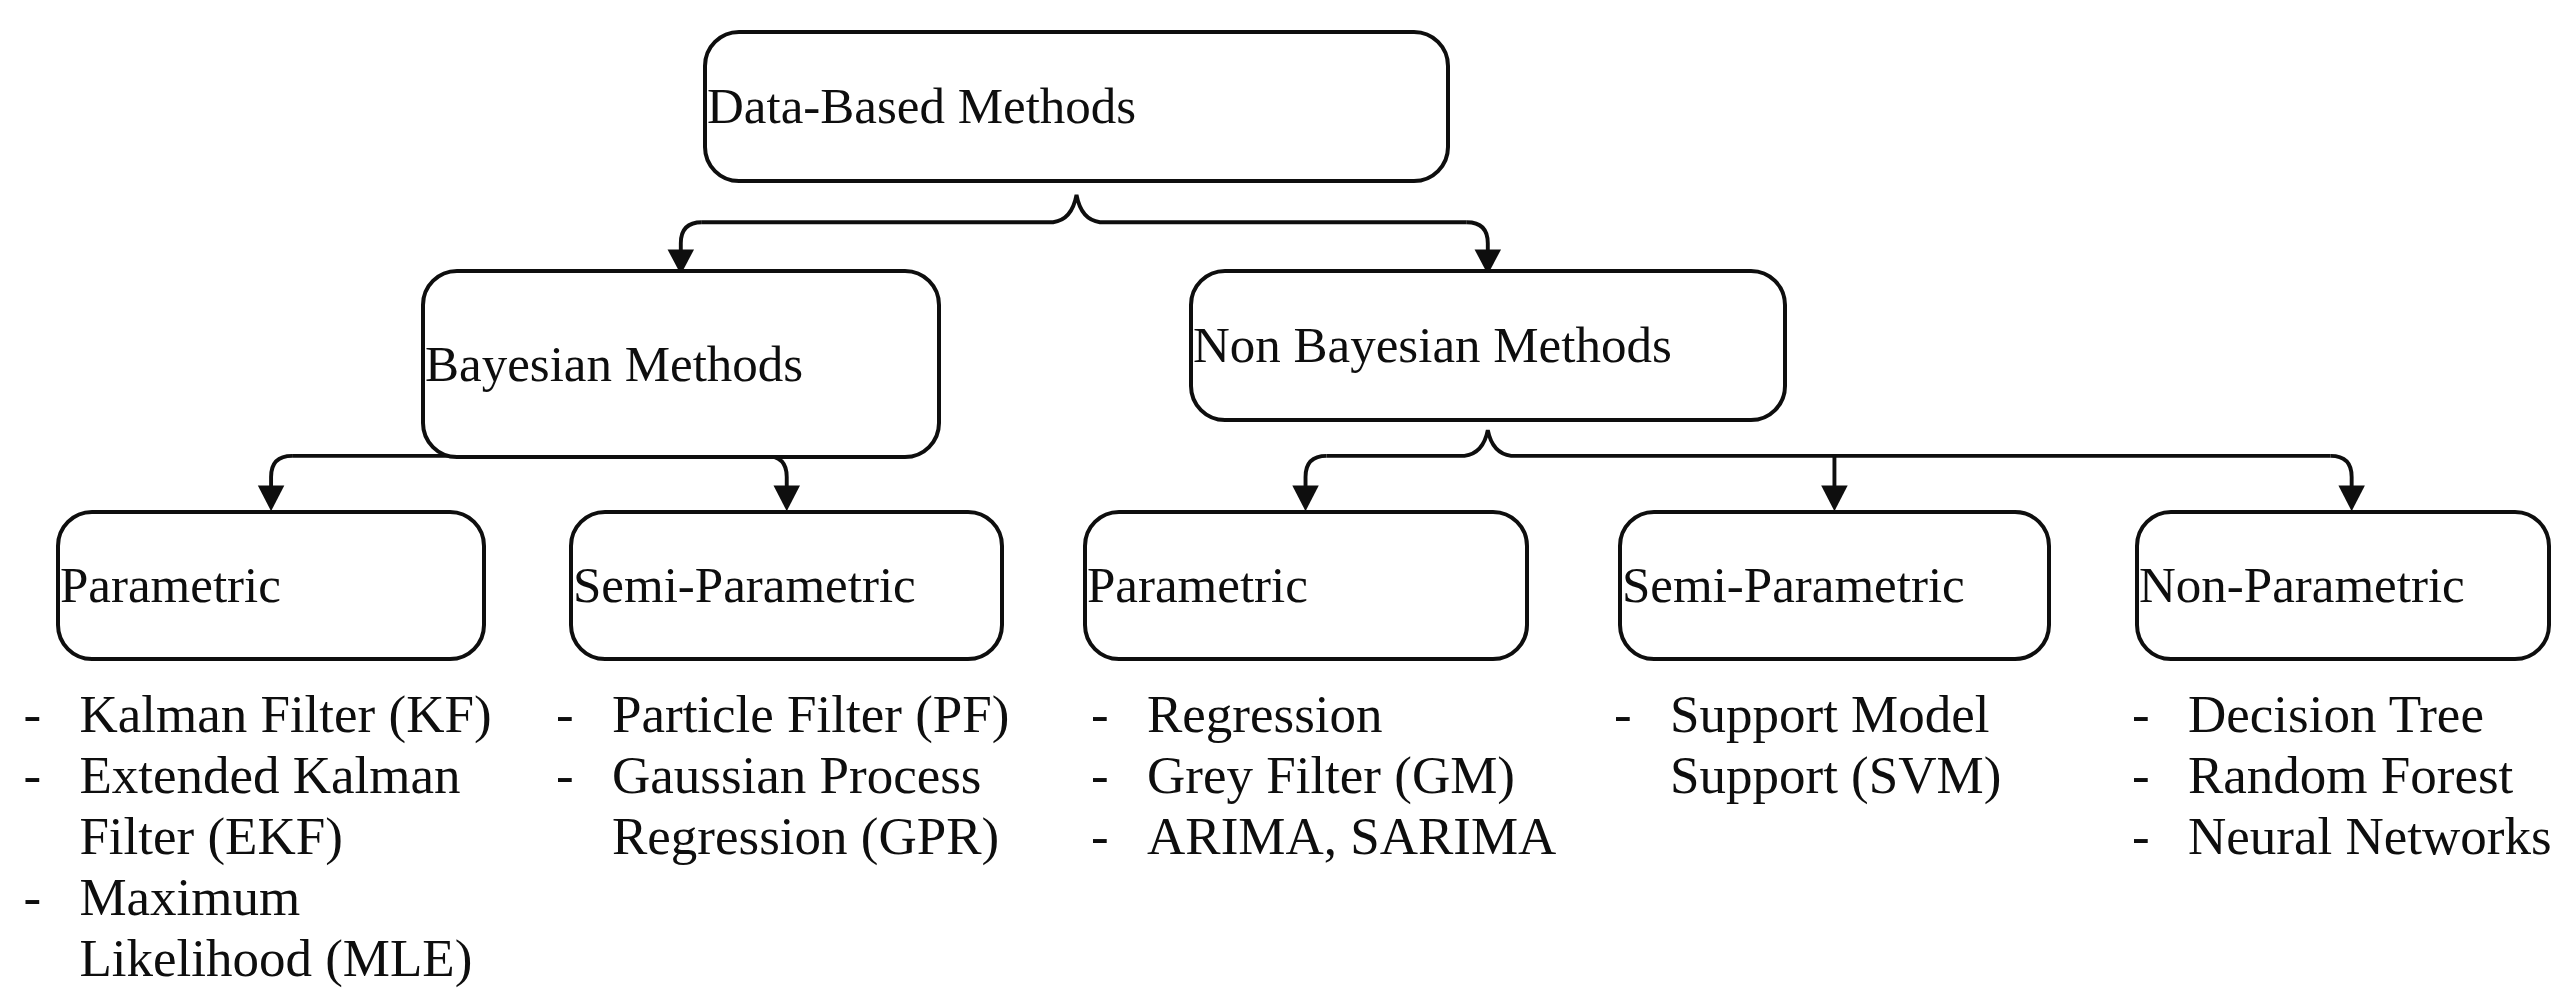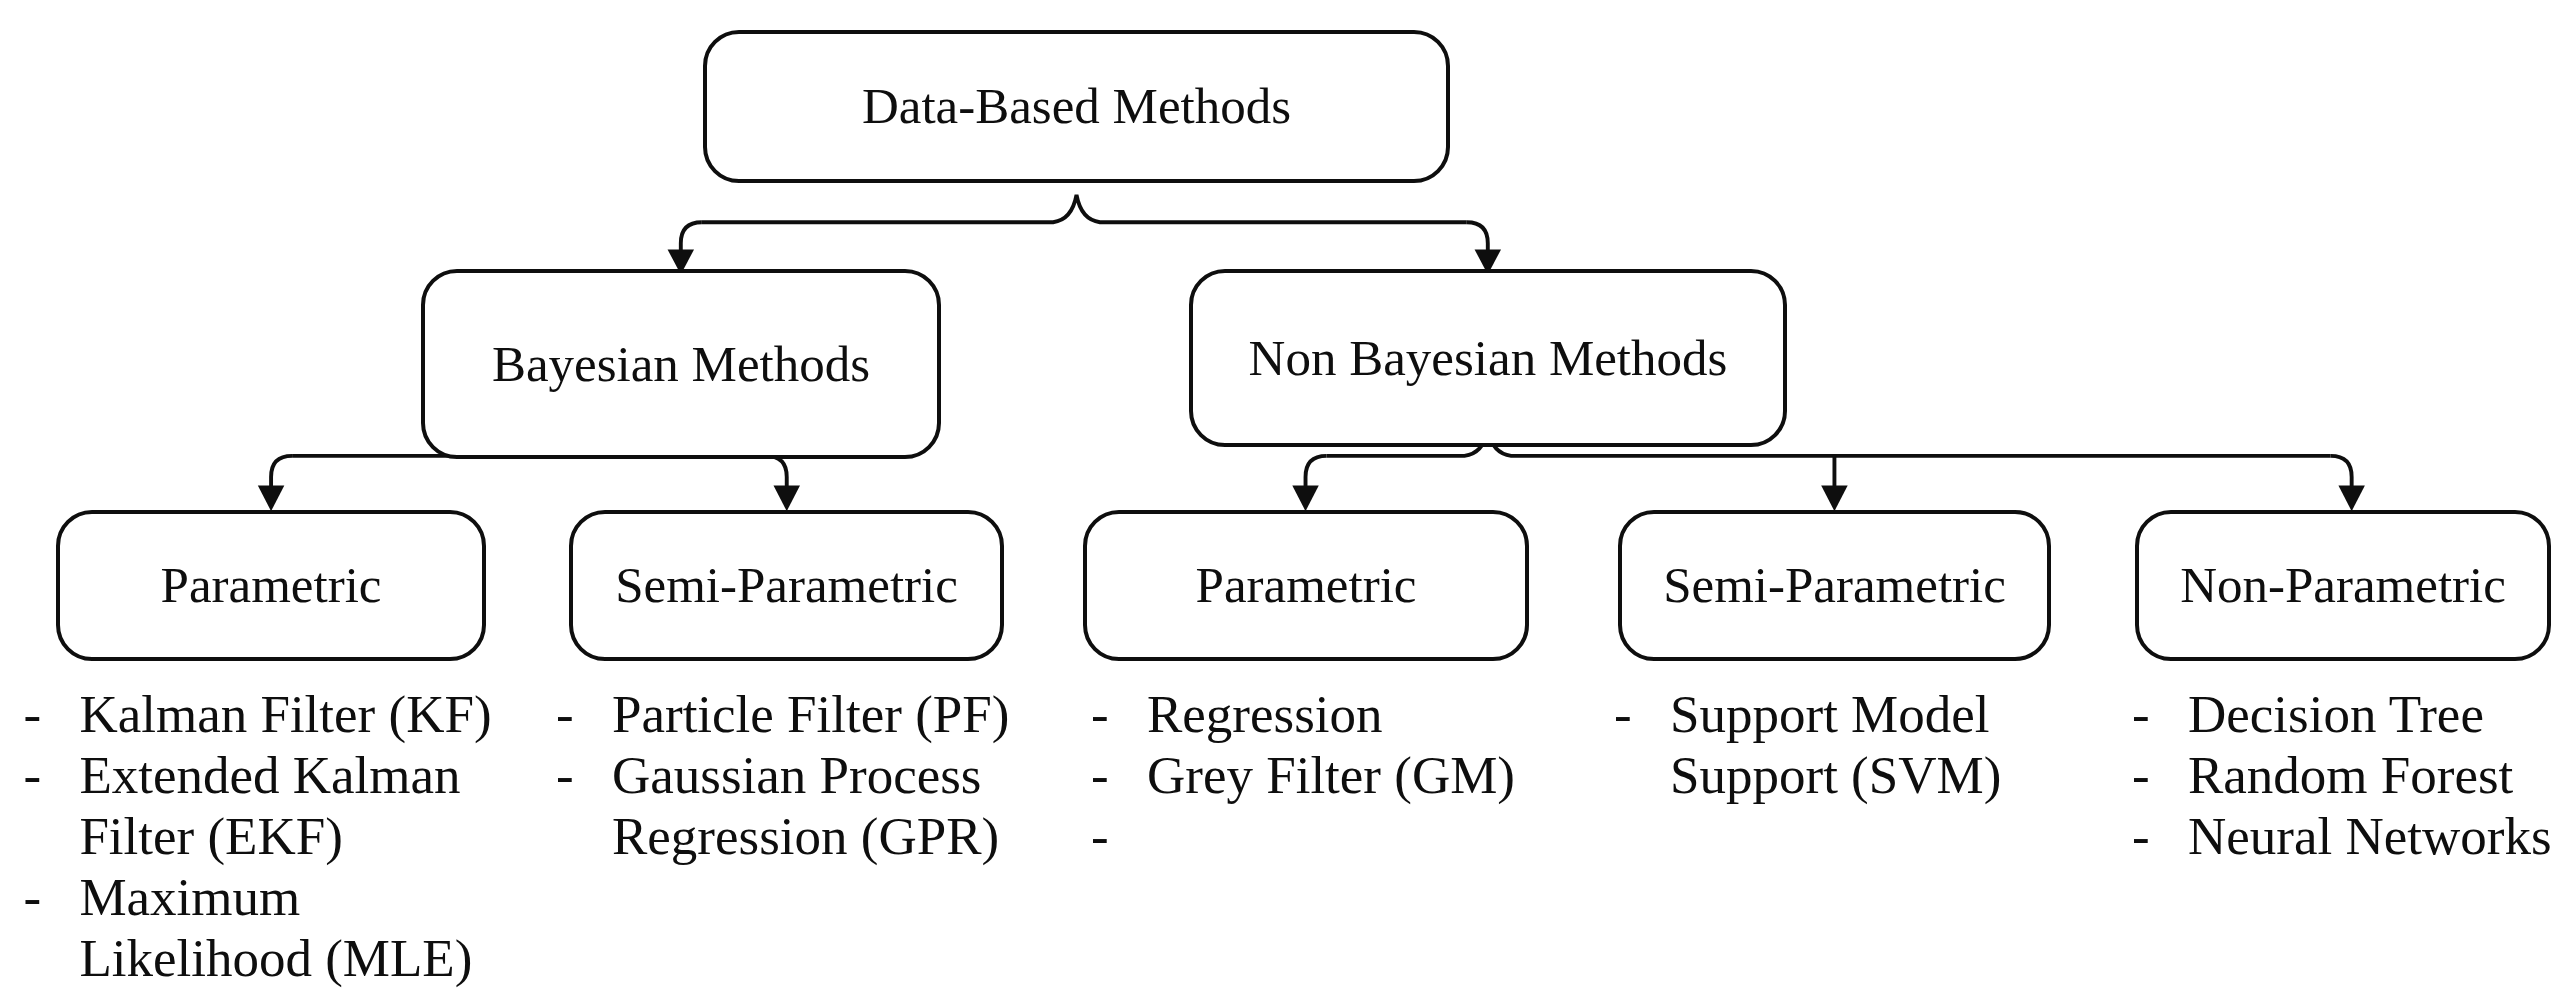--- a/index.html
+++ b/index.html
@@ -5,21 +5,21 @@
   html,body{margin:0;padding:0;background:#ffffff;}
   body{
     width:2576px;height:992px;position:relative;overflow:hidden;
     font-family:"Liberation Serif","DejaVu Serif",serif;color:#0e0e0e;
   }
   .stage{position:absolute;left:0;top:0;width:2576px;height:992px;background:#ffffff;}
   svg.connectors{position:absolute;left:0;top:0;}
   .node{
     position:absolute;box-sizing:border-box;background:#ffffff;
     border:4.7px solid #0e0e0e;border-radius:36px;
-    display:flex;align-items:center;justify-content:center;
+    display:flex;align-items:center;justify-content:flex-start;
   }
   .node-label{font-size:51px;white-space:nowrap;line-height:1;}
   .list{position:absolute;top:684px;}
   .li{
     display:flex;align-items:flex-start;height:61px;
     font-size:53px;line-height:61px;white-space:nowrap;
   }
   .dash{display:inline-block;width:56px;flex:0 0 56px;}
 </style>
 </head>
@@ -62,21 +62,21 @@
     </g>
   </svg>
 
   <div class="node" style="left:703px;top:30px;width:747px;height:153px">
     <span class="node-label">Data-Based Methods</span>
   </div>
 
   <div class="node" style="left:421px;top:269px;width:520px;height:190px">
     <span class="node-label">Bayesian Methods</span>
   </div>
-  <div class="node" style="left:1189px;top:269px;width:598px;height:178px">
+  <div class="node" style="left:1189px;top:269px;width:598px;height:153px">
     <span class="node-label">Non Bayesian Methods</span>
   </div>
 
   <div class="node" style="left:56px;top:510px;width:430px;height:151px">
     <span class="node-label">Parametric</span>
   </div>
   <div class="node" style="left:569px;top:510px;width:435px;height:151px">
     <span class="node-label">Semi-Parametric</span>
   </div>
   <div class="node" style="left:1083px;top:510px;width:446px;height:151px">
@@ -131,20 +131,21 @@
     <div class="li">
       <span class="dash">-</span>
       <span class="txt">Regression</span>
     </div>
     <div class="li">
       <span class="dash">-</span>
       <span class="txt">Grey Filter (GM)</span>
     </div>
     <div class="li">
       <span class="dash">-</span>
+      <span class="txt">ARIMA, SARIMA</span>
     </div>
   </div>
 
   <div class="list" style="left:1614px">
     <div class="li">
       <span class="dash">-</span>
       <span class="txt">Support Model</span>
     </div>
     <div class="li">
       <span class="dash"></span>

